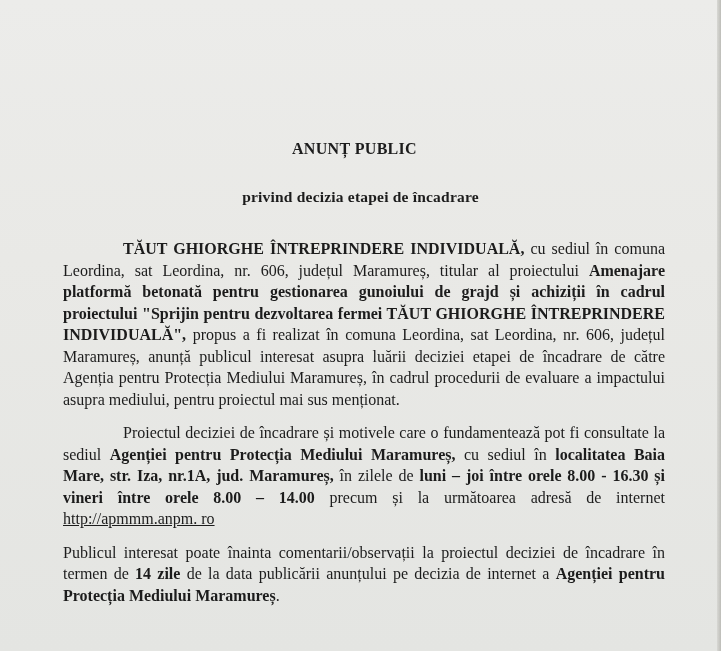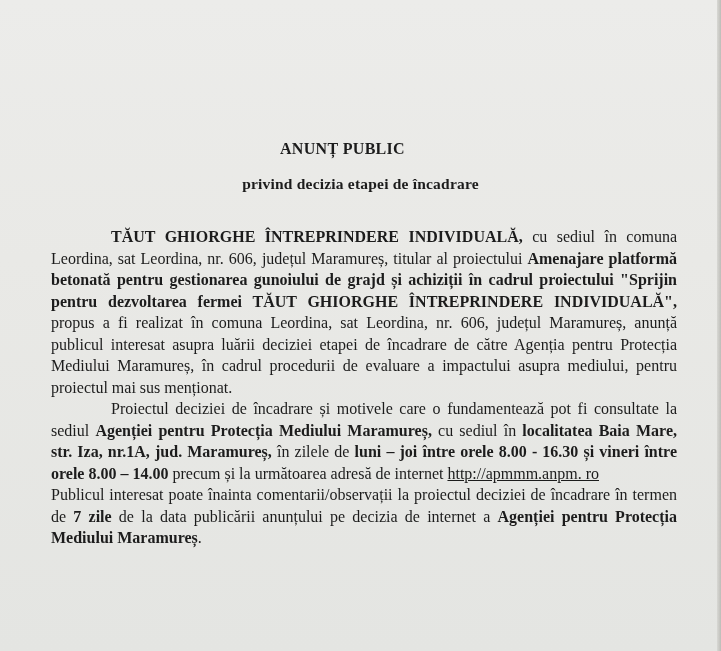--- a/index.html
+++ b/index.html
@@ -33,42 +33,43 @@
   }
   .title {
     position: absolute;
     left: 0;
     width: 685px;
     top: 140px;
     text-align: center;
     font-weight: bold;
     font-size: 16px;
     letter-spacing: 0.3px;
+    padding-left: 12px;
   }
   .subtitle {
     position: absolute;
     left: 0;
     width: 721px;
-    top: 175px;
+    top: 188px;
     text-align: center;
     font-weight: bold;
     font-size: 15.5px;
     letter-spacing: 0.2px;
   }
   .body-text {
     position: absolute;
     left: 51px;
     width: 626px;
     top: 226px;
     font-size: 16px;
     line-height: 21.5px;
     text-align: justify;
   }
   .body-text p {
-    margin: 0;
+    margin: 12px;
   }
   .indent {
     text-indent: 60px;
   }
   b {
     font-weight: bold;
   }
   .link {
     font-weight: normal;
     text-decoration: underline;
@@ -82,15 +83,15 @@
   <div class="page-edge"></div>
 
   <div class="title">ANUNȚ PUBLIC</div>
   <div class="subtitle">privind decizia etapei de încadrare</div>
 
   <div class="body-text">
     <p class="indent"><b>TĂUT GHIORGHE ÎNTREPRINDERE INDIVIDUALĂ,</b><span> cu sediul în comuna Leordina, sat Leordina, nr. 606, județul Maramureș, titular al proiectului </span><b>Amenajare platformă betonată pentru gestionarea gunoiului de grajd și achiziții în cadrul proiectului "Sprijin pentru dezvoltarea fermei TĂUT GHIORGHE ÎNTREPRINDERE INDIVIDUALĂ",</b><span> propus a fi realizat în comuna Leordina, sat Leordina, nr. 606, județul Maramureș, anunță publicul interesat asupra luării deciziei etapei de încadrare de către Agenția pentru Protecția Mediului Maramureș, în cadrul procedurii de evaluare a impactului asupra mediului, pentru proiectul mai sus menționat.</span></p>
 
     <p class="indent"><span>Proiectul deciziei de încadrare și motivele care o fundamentează pot fi consultate la sediul </span><b>Agenției pentru Protecția Mediului Maramureș,</b><span> cu sediul în </span><b>localitatea Baia Mare, str. Iza, nr.1A, jud. Maramureș,</b><span> în zilele de </span><b>luni – joi între orele 8.00 - 16.30 și vineri între orele 8.00 – 14.00</b><span> precum și la următoarea adresă de internet </span><a class="link">http://apmmm.anpm. ro</a></p>
 
-    <p><span>Publicul interesat poate înainta comentarii/observații la proiectul deciziei de încadrare în termen de </span><b>7 zile</b><span> de la data publicării anunțului pe decizia de internet a </span><b>Agenției pentru Protecția Mediului Maramureș</b><span>.</span></p>
+    <p><span>Publicul interesat poate înainta comentarii/observații la proiectul deciziei de încadrare în termen de </span><b>14 zile</b><span> de la data publicării anunțului pe decizia de internet a </span><b>Agenției pentru Protecția Mediului Maramureș</b><span>.</span></p>
   </div>
 </div>
 
 </body></html>

